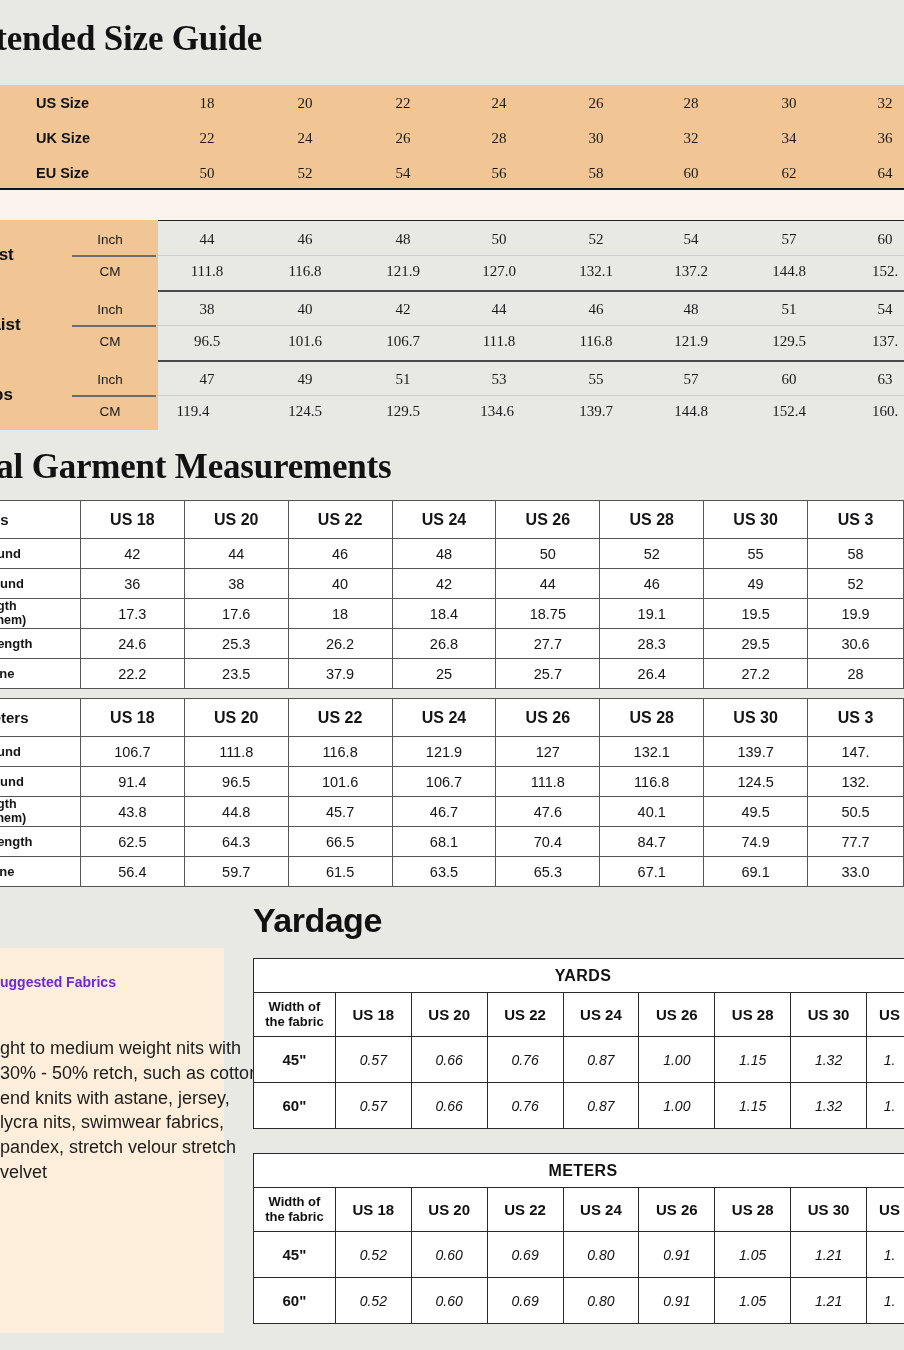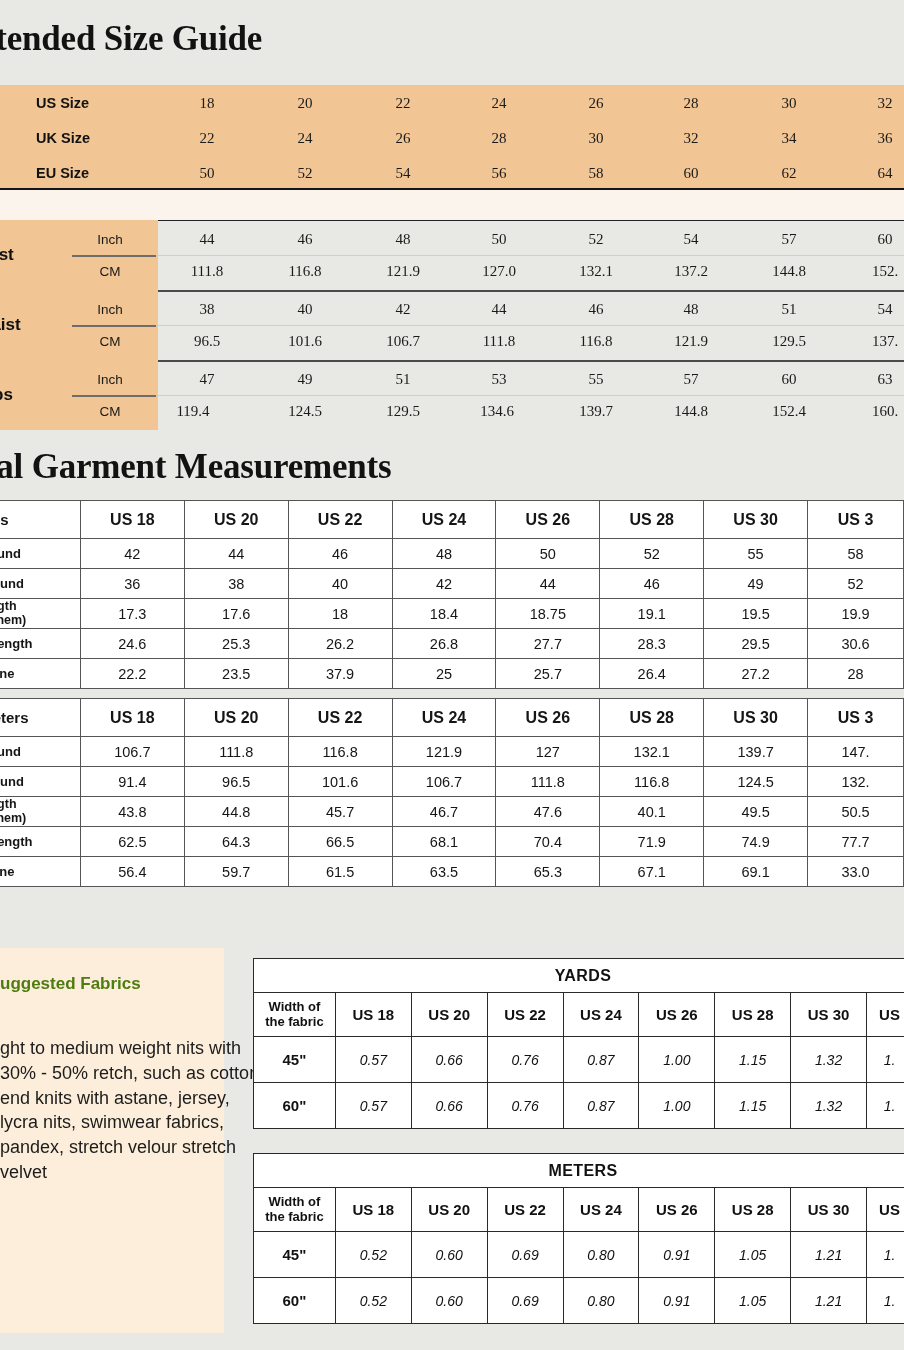--- a/index.html
+++ b/index.html
@@ -115,21 +115,21 @@
   #garment-inch { left: -46px; top: 500px; width: 950px; }
   #garment-cm   { left: -46px; top: 698px; width: 950px; }
 
   
   #fabric-panel {
     position: absolute; left: -40px; top: 948px; width: 264px; height: 385px;
     background: #fceeda;
   }
   #fabric-panel h3 {
     position: absolute; left: 40px; top: 26px;
-    font-size: 17px; font-weight: bold; color: #4d7c0f; white-space: nowrap;
+    font-size: 14px; font-weight: bold; color: #6d28d9; white-space: nowrap;
   }
   #fabric-panel p {
     position: absolute; left: 40px; top: 88px; width: 260px;
     font-size: 18px; line-height: 1.38; color: #1c1c1c;
   }
 
   
   table.yard {
     position: absolute; left: 253px; width: 660px;
     border-collapse: collapse; background: #fff;
@@ -418,21 +418,21 @@
           <td class="val">49.5</td>
           <td class="val">50.5</td>
         </tr>
         <tr>
           <th class="row-head" style="white-space: pre-line;">scye length</th>
           <td class="val">62.5</td>
           <td class="val">64.3</td>
           <td class="val">66.5</td>
           <td class="val">68.1</td>
           <td class="val">70.4</td>
-          <td class="val">71.9</td>
+          <td class="val">84.7</td>
           <td class="val">74.9</td>
           <td class="val">77.7</td>
         </tr>
         <tr>
           <th class="row-head" style="white-space: pre-line;">Neckline</th>
           <td class="val">56.4</td>
           <td class="val">59.7</td>
           <td class="val">61.5</td>
           <td class="val">63.5</td>
           <td class="val">65.3</td>
@@ -441,20 +441,21 @@
           <td class="val">33.0</td>
         </tr>
       </tbody>
     </table>
 
   <div id="fabric-panel">
     <h3>uggested Fabrics</h3>
     <p>ght to medium weight nits with 30% - 50% retch, such as cotton end knits with astane, jersey, lycra nits, swimwear fabrics, pandex, stretch velour  stretch velvet</p>
   </div>
 
+  <h2 id="title-yardage">Yardage</h2>
 
   <table class="yard" id="yards-table">
       <colgroup>
         <col style="width: 82px;">
         <col style="width: 76px;">
         <col style="width: 76px;">
         <col style="width: 76px;">
         <col style="width: 76px;">
         <col style="width: 76px;">
         <col style="width: 76px;">

